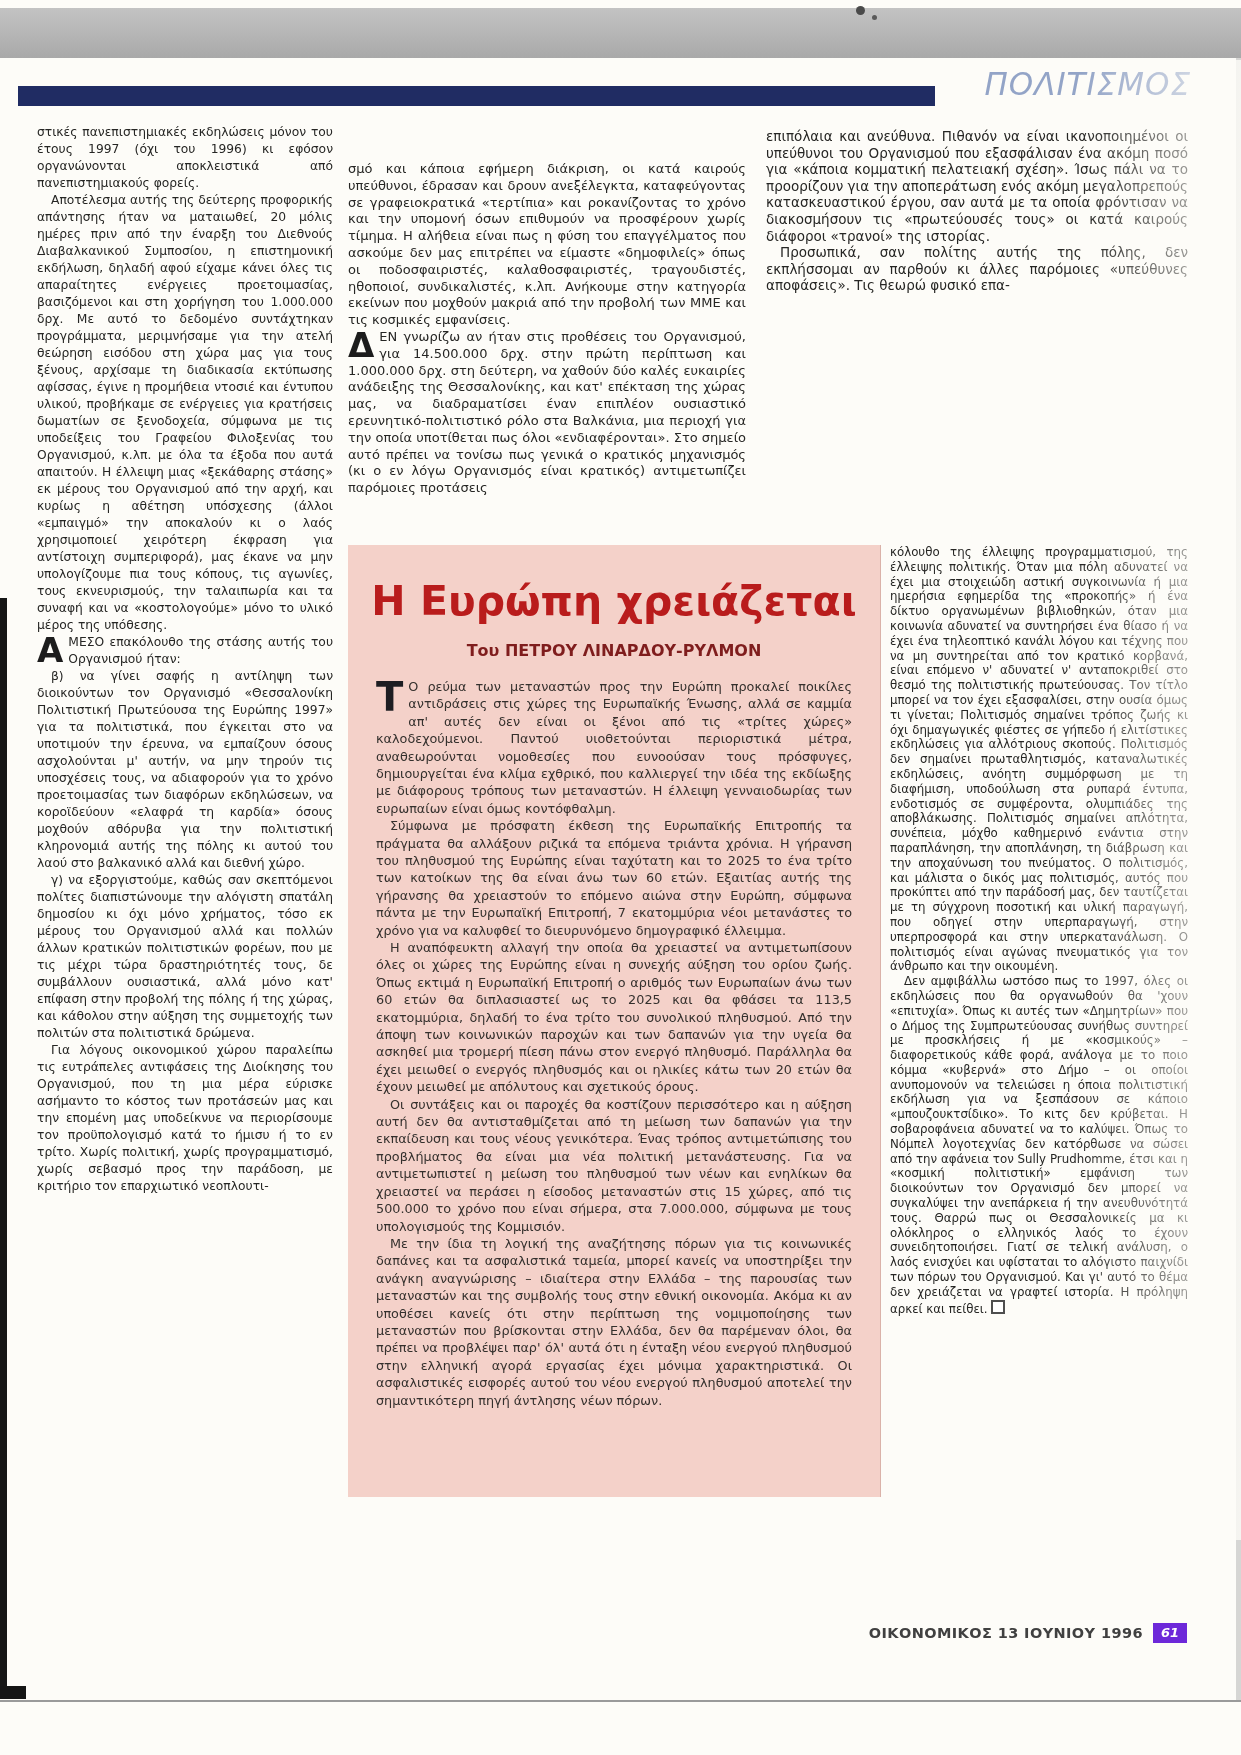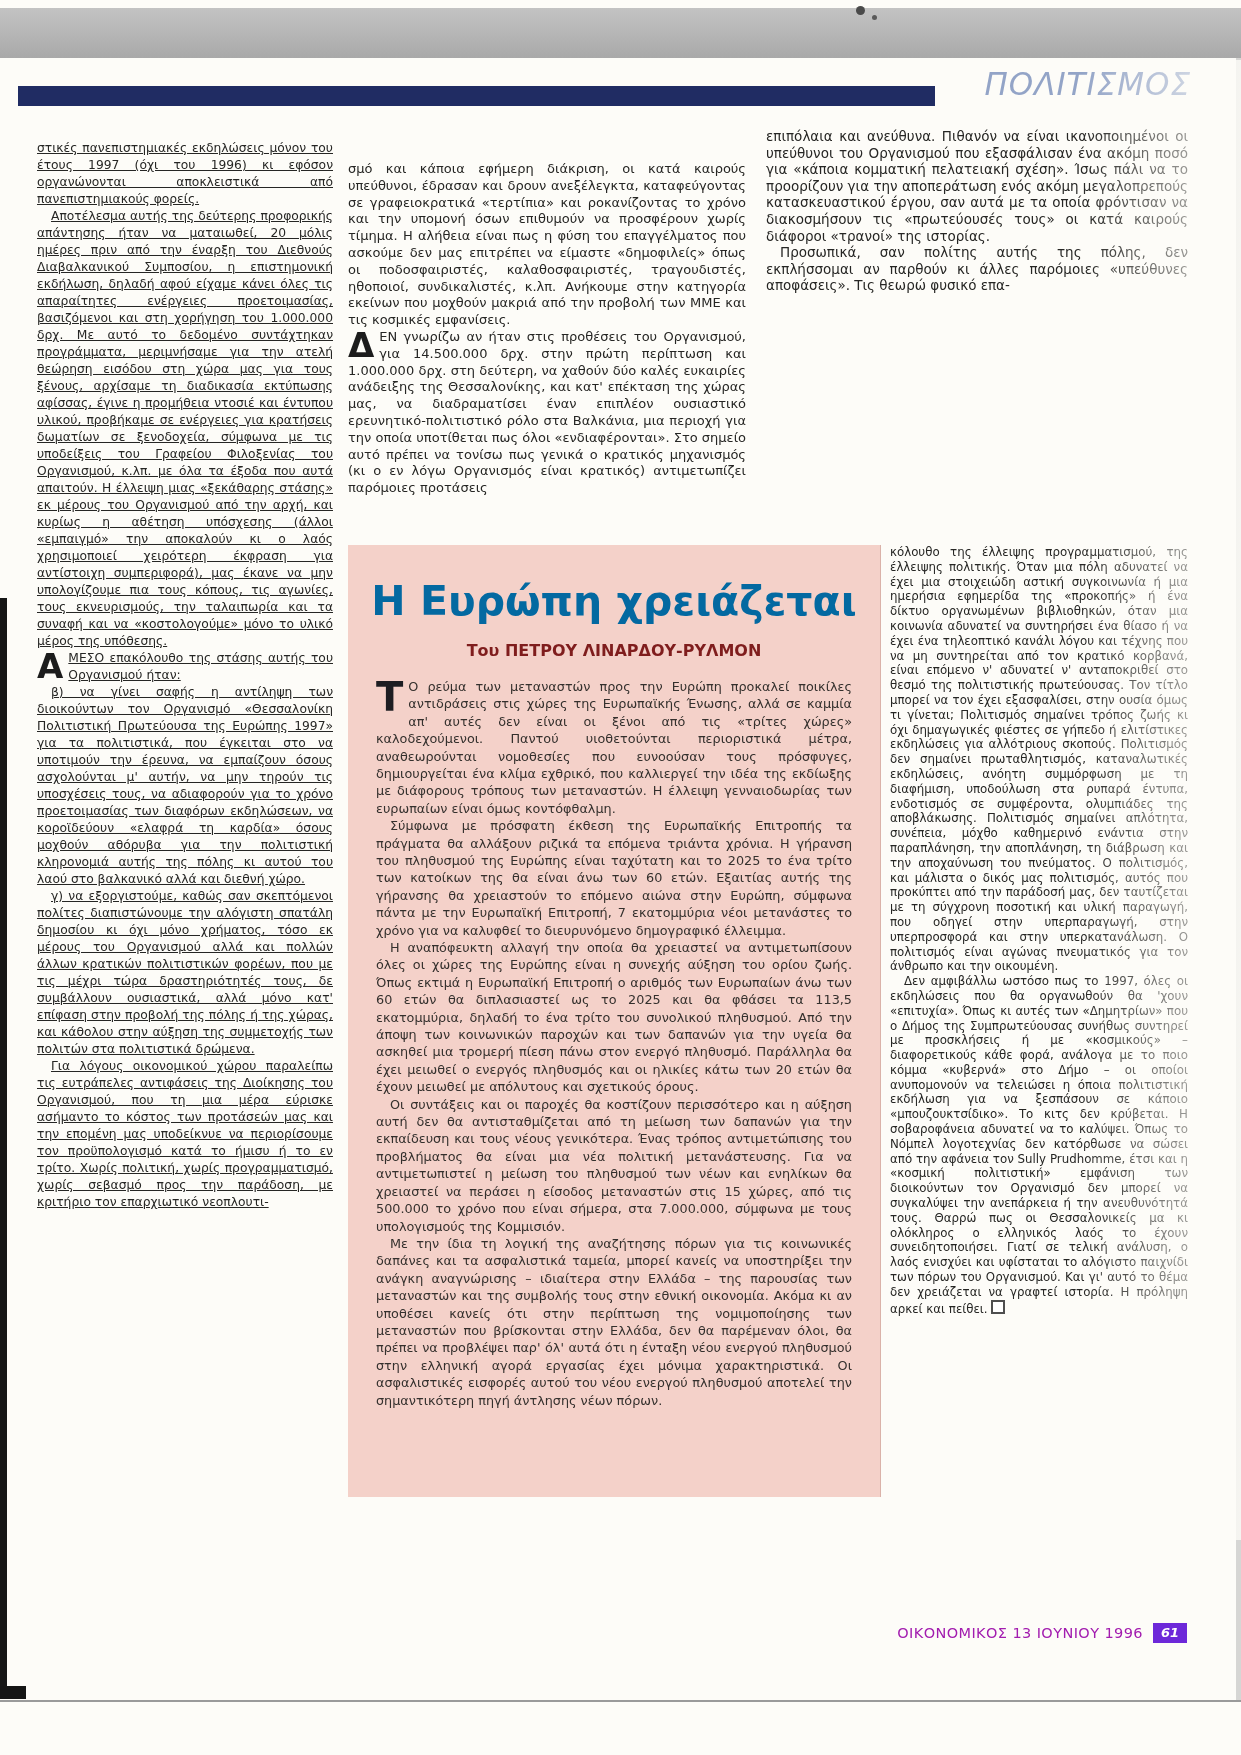--- a/index.html
+++ b/index.html
@@ -26,42 +26,42 @@
   
   .header-bar{position:absolute;left:18px;top:86px;width:917px;height:20px;background:#202c63;}
   .section-label{position:absolute;right:50px;top:66px;font-style:italic;font-size:31px;
     letter-spacing:1px;color:#93a4c7;font-weight:500;}
 
   
   .col{position:absolute;text-align:justify;color:#262624;overflow:hidden;
     hyphens:auto;-webkit-hyphens:auto;}
   .col p{margin:0;text-indent:14px;}
   .col p.noindent{text-indent:0;}
-  .col1{left:37px;top:140px;width:296px;height:1396px;font-size:12.3px;line-height:17px;text-decoration:underline;}
+  .col1{left:37px;top:124px;width:296px;height:1396px;font-size:12.3px;line-height:17px;}
   .col2top{left:348px;top:117px;width:398px;height:414px;font-size:13px;line-height:16.8px;margin-top:44px;}
   .col3top{left:766px;top:128px;width:422px;height:414px;font-size:13.5px;line-height:16.6px;}
   .col3bot{left:890px;top:545px;width:298px;height:962px;font-size:11.8px;line-height:14.8px;}
 
   .dropcap{float:left;font-weight:bold;color:#1c1c1c;font-size:34px;line-height:30px;padding:1px 5px 0 0;}
 
   
   .feature{position:absolute;left:348px;top:545px;width:532px;height:952px;
     background:#f4d1c9;overflow:hidden;border-right:1px solid #dab2a9;}
-  .feature-title{text-align:center;color:#0369a1;font-weight:bold;font-size:41px;line-height:1.12;
+  .feature-title{text-align:center;color:#b91c1c;font-weight:bold;font-size:41px;line-height:1.12;
     margin-top:34px;letter-spacing:0;}
   .feature-byline{text-align:center;font-weight:bold;font-size:16px;color:#7f1d1d;margin-top:16px;}
   .feature-body{margin:18px 28px 0 28px;text-align:justify;font-size:12.8px;line-height:17.4px;color:#34302d;
     hyphens:auto;-webkit-hyphens:auto;}
   .feature-body p{margin:0;text-indent:14px;}
   .feature-body p.noindent{text-indent:0;}
   .feature-body .dropcap{font-size:40px;line-height:36px;color:#1d1d22;}
 
   
   .footer{position:absolute;top:1623px;right:54px;display:flex;align-items:center;gap:10px;}
-  .footer-text{font-size:14.5px;font-weight:normal;color:#a21caf;letter-spacing:0.4px;}
+  .footer-text{font-size:14.5px;font-weight:bold;color:#404040;letter-spacing:0.4px;}
   .page-badge{background:#6d28d9;color:#ffffff;font-size:13px;font-style:italic;font-weight:bold;
     padding:2px 8px;line-height:16px;}
 
   .endmark{display:inline-block;width:10px;height:10px;border:2px solid #4e4e4e;background:#fff;
     vertical-align:-1px;}
 </style>
 </head>
 <body>
 
 <div class="page">

